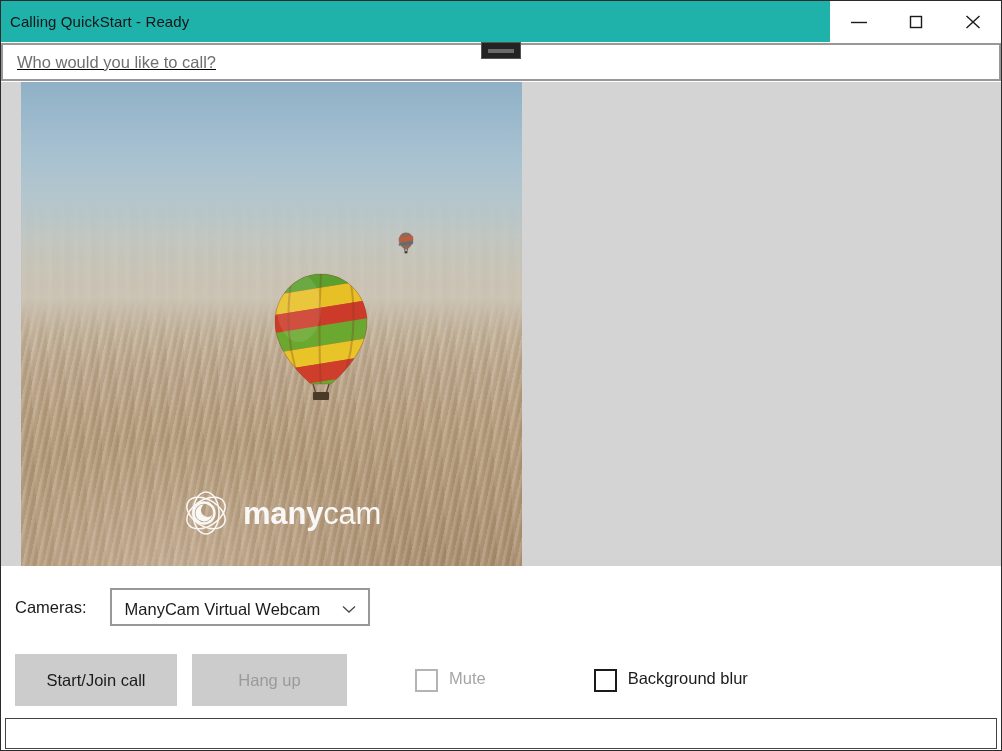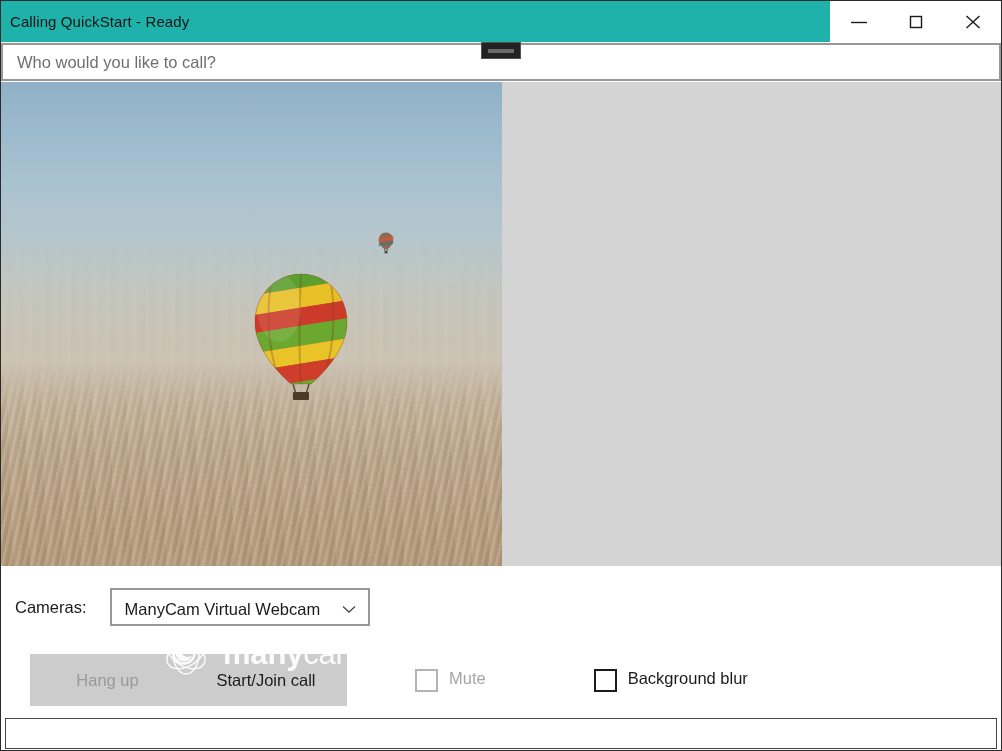--- a/index.html
+++ b/index.html
@@ -70,20 +70,21 @@
   .callee-row {
     position: absolute;
     left: 0; top: 42px;
     width: 1000px;
     height: 38px;
     box-sizing: border-box;
     background: #ffffff;
     border: 2px solid #989898;
     display: flex;
     align-items: center;
+    text-decoration: underline;
   }
   .callee-input {
     width: 100%;
     height: 100%;
     border: 0;
     outline: none;
     background: transparent;
     box-sizing: border-box;
     padding: 0 14px;
     font-family: "Liberation Sans", sans-serif;
@@ -116,23 +117,24 @@
     position: absolute;
     left: 0; top: 81px;
     width: 1000px;
     height: 484px;
     background: #d4d4d4;
     display: flex;
   }
   .local-video {
     position: relative;
     width: 501px;
-    height: 624px;
+    height: 484px;
     overflow: hidden;
     background: #b8ae9f;
+    margin-left: 20px;
   }
   .remote-placeholder {
     flex: 1 1 auto;
     height: 484px;
     background: #d4d4d4;
   }
 
   
   .scene-sky {
     position: absolute;
@@ -466,22 +468,22 @@
         <span class="camera-select-value">ManyCam Virtual Webcam</span>
         <span class="chevron">
           <svg width="18" height="12" viewBox="0 0 18 12">
               <polyline points="3,3.5 9,9 15,3.5" fill="none" stroke="#4a4a4a" stroke-width="1.3"></polyline>
             </svg>
         </span>
       </div>
     </div>
 
     <div class="button-row">
+      <button class="push-btn start">Start/Join call</button>
       <button class="push-btn hangup" disabled="">Hang up</button>
-      <button class="push-btn start">Start/Join call</button>
 
       <label class="check-item mute">
         <span class="checkbox"></span>
         <span class="check-label">Mute</span>
       </label>
 
       <label class="check-item blur">
         <span class="checkbox"></span>
         <span class="check-label">Background blur</span>
       </label>

